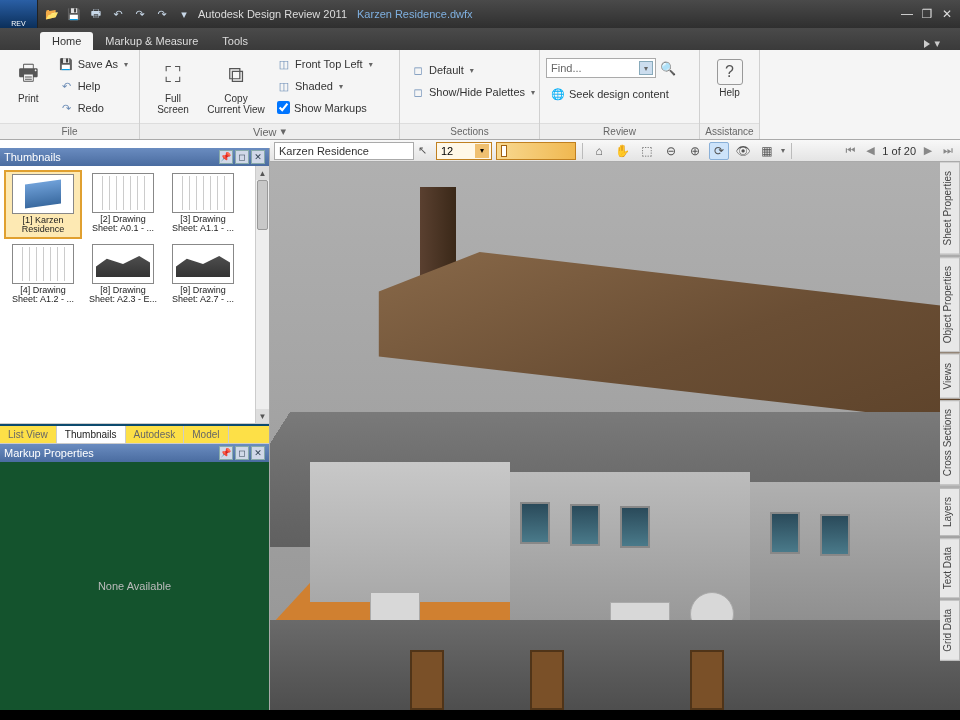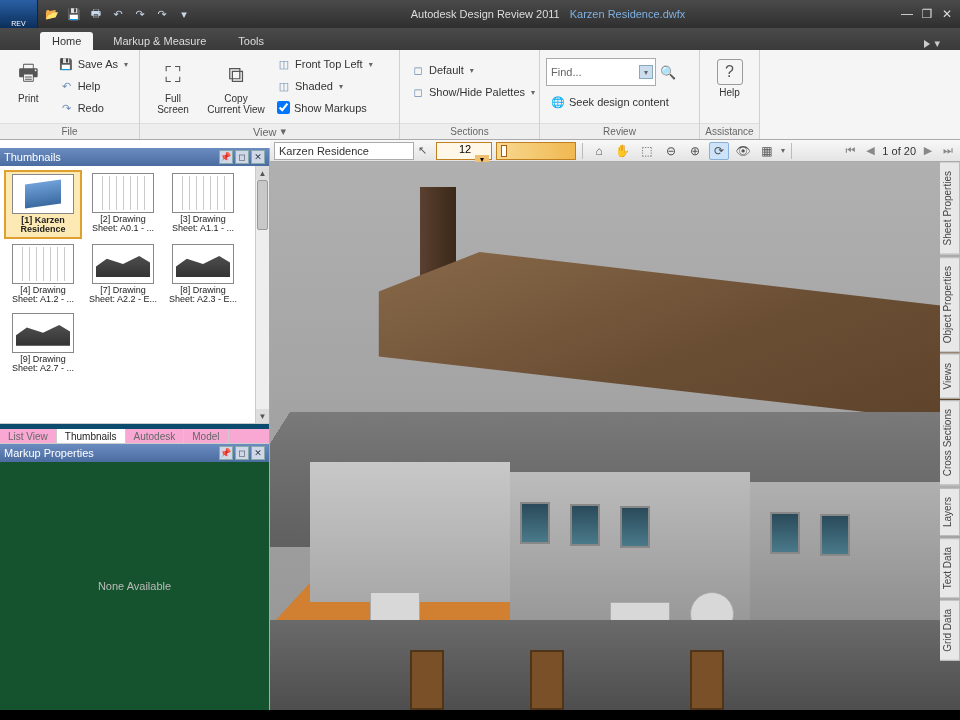--- a/index.html
+++ b/index.html
@@ -3,46 +3,46 @@
 <meta charset="utf-8">
 <style>
 * { box-sizing: border-box; margin: 0; padding: 0; font-family: "Segoe UI", Tahoma, sans-serif; font-size: 11px; }
 html, body { width: 960px; height: 720px; overflow: hidden; background: #fff; }
 
 
 .titlebar { height: 28px; background: linear-gradient(#4a4a4a,#2f2f2f); display: flex; align-items: center; color: #ddd; }
 .titlebar .app-icon { width: 38px; height: 28px; background: linear-gradient(#2a5fa5,#0b2f5a); display:flex; align-items:flex-end; justify-content:center; color:#fff; font-size:7px; padding-bottom:1px; border-right:1px solid #222;}
 .titlebar .qat { display:flex; gap:6px; padding:0 6px; align-items:center; }
 .titlebar .qat .qbtn { width:16px; height:16px; display:flex; align-items:center; justify-content:center; color:#c8d8e8; cursor:pointer; }
-.titlebar .title { flex:1; text-align:center; font-size:12px; }
+.titlebar .title { flex:1; text-align:left; font-size:12px; }
 .titlebar .title .fname { color:#7fb0e0; }
 .titlebar .winbtns { display:flex; gap:2px; padding-right:4px; }
 .titlebar .winbtns .wbtn { width:18px; height:16px; display:flex; align-items:center; justify-content:center; color:#ddd; cursor:pointer; font-size:12px; }
 
 
-.ribbon-tabs { height: 22px; background: linear-gradient(#4a4a4a,#3a3a3a); display:flex; align-items:flex-end; padding-left:40px; gap:8px; }
+.ribbon-tabs { height: 22px; background: linear-gradient(#4a4a4a,#3a3a3a); display:flex; align-items:flex-end; padding-left:40px; gap:0; }
 .ribbon-tabs .tab { padding:3px 12px; color:#ddd; cursor:pointer; border-top-left-radius:3px; border-top-right-radius:3px; }
 .ribbon-tabs .tab.active { background:#f5f5f5; color:#333; }
 .ribbon-tabs .infocenter { margin-left:auto; padding-right:20px; color:#ccc; display:flex; align-items:center; gap:4px; cursor:pointer;}
 .ribbon-tabs .infocenter .play{width:0;height:0;border-top:4px solid transparent;border-bottom:4px solid transparent;border-left:6px solid #ccc;}
 
 
 .ribbon { height: 90px; background:#f5f5f5; border-bottom:1px solid #aaa; display:flex; }
 .ribbon .panel { border-right:1px solid #d0d0d0; display:flex; flex-direction:column; position:relative; }
 .ribbon .panel-body { flex:1; display:flex; align-items:flex-start; padding:4px 6px 0 6px; gap:4px; }
 .ribbon .panel-label { height:16px; text-align:center; font-size:10px; color:#666; background:#eee; border-top:1px solid #ddd; display:flex; align-items:center; justify-content:center; gap:4px;}
 .ribbon .bigbtn { width:60px; display:flex; flex-direction:column; align-items:center; gap:2px; padding:4px 2px; cursor:pointer; border:1px solid transparent; border-radius:3px;}
 .ribbon .bigbtn .bicon { width:32px; height:32px; display:flex; align-items:center; justify-content:center; font-size:22px; color:#555;}
 .ribbon .bigbtn .blabel { font-size:10px; text-align:center; line-height:1.1; color:#333;}
 .ribbon .smlist { display:flex; flex-direction:column; gap:2px; }
 .ribbon .smbtn { display:flex; align-items:center; gap:4px; padding:2px 4px; cursor:pointer; color:#333; border:1px solid transparent; border-radius:2px; white-space:nowrap;}
 .ribbon .smbtn .sicon{width:14px;height:14px;display:flex;align-items:center;justify-content:center;font-size:11px;color:#6a8bb5;}
 .ribbon .smbtn .caret{margin-left:2px;font-size:8px;color:#666;}
 .ribbon input[type=checkbox]{margin:0;}
-.ribbon .search-combo{width:110px;height:28px;border:1px solid #aaa;background:#fff;display:flex;align-items:center;padding:0 2px 0 4px;color:#666;}
+.ribbon .search-combo{width:110px;height:20px;border:1px solid #aaa;background:#fff;display:flex;align-items:center;padding:0 2px 0 4px;color:#666;}
 .ribbon .search-combo .dd{width:14px;height:14px;background:#cde;border:1px solid #8ab;margin-left:auto;display:flex;align-items:center;justify-content:center;font-size:8px;}
 
 
 .main { position:absolute; top:140px; left:0; right:0; bottom:10px; display:flex; }
 
 
 .left-col{width:270px;display:flex;flex-direction:column;border-right:1px solid #aaa;margin-top:8px;}
 .pal-title{height:18px;background:linear-gradient(#6a8cc0,#4a6ca0);color:#fff;display:flex;align-items:center;padding:0 4px;font-size:11px;}
 .pal-title .pal-btns{margin-left:auto;display:flex;gap:2px;}
 .pal-title .pbtn{width:14px;height:14px;background:#d0d8e8;border:1px solid #8aa;display:flex;align-items:center;justify-content:center;font-size:9px;color:#345;cursor:pointer;}
@@ -50,39 +50,39 @@
 .thumbs-body{flex:0 0 258px;background:#fff;overflow:hidden;position:relative;border-bottom:1px solid #ccc;}
 .thumbs-scroll{position:absolute;right:0;top:0;bottom:0;width:14px;background:#eee;border-left:1px solid #ccc;}
 .thumbs-scroll .track{position:absolute;top:14px;bottom:14px;left:0;right:0;}
 .thumbs-scroll .thumb{position:absolute;top:0;height:50px;left:1px;right:1px;background:#c8c8c8;border:1px solid #999;border-radius:2px;}
 .thumbs-scroll .arr{position:absolute;left:0;right:0;height:14px;display:flex;align-items:center;justify-content:center;font-size:8px;color:#555;background:#ddd;}
 .thumbs-grid{padding:4px;display:grid;grid-template-columns:repeat(3,78px);gap:2px 2px;}
 .thumb-item{display:flex;flex-direction:column;align-items:center;padding:2px;border:1px solid transparent;cursor:pointer;}
 .thumb-item.selected{background:#fde9b3;border:2px solid #e0a030;}
 .thumb-item .timg{width:62px;height:40px;border:1px solid #888;background:#fff;display:flex;align-items:center;justify-content:center;overflow:hidden;}
 .thumb-item .tlabel{font-size:9px;text-align:center;line-height:1.05;margin-top:2px;color:#222;max-width:76px;overflow:hidden;}
-.thumb-item.selected .tlabel{font-weight:bold;}
+.thumb-item.selected .tlabel{font-weight:normal;}
 
 
 .mini3d{width:36px;height:24px;background:linear-gradient(#6fa0d8,#3a6aa0);transform:skewY(-8deg);}
 .minisheet{width:54px;height:34px;background:repeating-linear-gradient(90deg,#fff,#fff 6px,#ccc 6px,#ccc 7px),repeating-linear-gradient(0deg,#fff,#fff 5px,#ccc 5px,#ccc 6px);}
 .minielv{width:54px;height:26px;background:linear-gradient(#555,#333);clip-path:polygon(0 100%,0 60%,20% 30%,50% 50%,80% 20%,100% 45%,100% 100%);}
 
-.panel-tabs{height:20px;background:#f9a8d4;display:flex;border-top:5px solid #0c4a6e;border-bottom:1px solid #ccc;}
+.panel-tabs{height:20px;background:#fde047;display:flex;border-top:2px solid #0c4a6e;border-bottom:1px solid #ccc;}
 .panel-tabs .ptab{padding:2px 8px;border-right:1px solid #ccc;color:#666;cursor:pointer;font-size:10px;display:flex;align-items:center;}
 .panel-tabs .ptab.active{background:#fff;color:#222;}
 
 .markup-body{flex:1;background:#14532d;display:flex;align-items:center;justify-content:center;color:#bbb;font-size:12px;}
 
 
 .canvas-col{flex:1;display:flex;flex-direction:column;position:relative;}
 .canvas-toolbar{height:22px;border-bottom:1px solid #aaa;background:linear-gradient(#f8f8f8,#e4e4e4);display:flex;align-items:center;padding:0 4px;gap:4px;}
 .canvas-toolbar .doc-combo{width:140px;height:18px;border:1px solid #aaa;background:#fff;padding:0 4px;display:flex;align-items:center;color:#333;}
 .canvas-toolbar .cursor-pick{width:14px;font-size:11px;color:#555;}
-.canvas-toolbar .zoom-combo{width:56px;height:18px;border:1px solid #c08020;background:#fff8e8;display:flex;align-items:center;padding:0 2px 0 4px;flex-direction:column;}
+.canvas-toolbar .zoom-combo{width:56px;height:18px;border:1px solid #c08020;background:#fff8e8;display:flex;align-items:center;padding:0 2px 0 4px;}
 .canvas-toolbar .zoom-combo .zdd{width:14px;height:14px;margin-left:auto;background:#f0c070;display:flex;align-items:center;justify-content:center;font-size:8px;}
 .canvas-toolbar .zoom-slider{width:80px;height:18px;border:1px solid #c08020;background:linear-gradient(90deg,#f8d890,#f0b850);position:relative;}
 .canvas-toolbar .zoom-slider .handle{position:absolute;left:4px;top:2px;width:6px;height:12px;background:#fff;border:1px solid #a06010;}
 .canvas-toolbar .tbtn{width:20px;height:18px;display:flex;align-items:center;justify-content:center;color:#555;cursor:pointer;border:1px solid transparent;border-radius:2px;font-size:12px;}
 .canvas-toolbar .tbtn.active{background:#cde3fa;border-color:#8ab0d8;}
 .canvas-toolbar .sep{width:1px;height:16px;background:#bbb;margin:0 2px;}
 .canvas-toolbar .pager{margin-left:auto;display:flex;align-items:center;gap:4px;color:#333;}
 .canvas-toolbar .pager .pgbtn{width:16px;height:16px;display:flex;align-items:center;justify-content:center;color:#888;cursor:pointer;}
 
 .canvas{flex:1;position:relative;overflow:hidden;background:linear-gradient(#b0b0b0,#949494);}
@@ -290,26 +290,20 @@
           <div class="thumb-item">
             <div class="timg">
               <div class="minisheet"></div>
             </div>
             <div class="tlabel">[4] Drawing Sheet: A1.2 - ...</div>
           </div>
           <div class="thumb-item">
             <div class="timg">
               <div class="minielv"></div>
             </div>
-            <div class="tlabel">[7] Drawing Sheet: A2.2 - E...</div>
-          </div>
-          <div class="thumb-item">
-            <div class="timg">
-              <div class="minielv"></div>
-            </div>
             <div class="tlabel">[8] Drawing Sheet: A2.3 - E...</div>
           </div>
           <div class="thumb-item">
             <div class="timg">
               <div class="minielv"></div>
             </div>
             <div class="tlabel">[9] Drawing Sheet: A2.7 - ...</div>
           </div>
         </div>
       <div class="thumbs-scroll">

